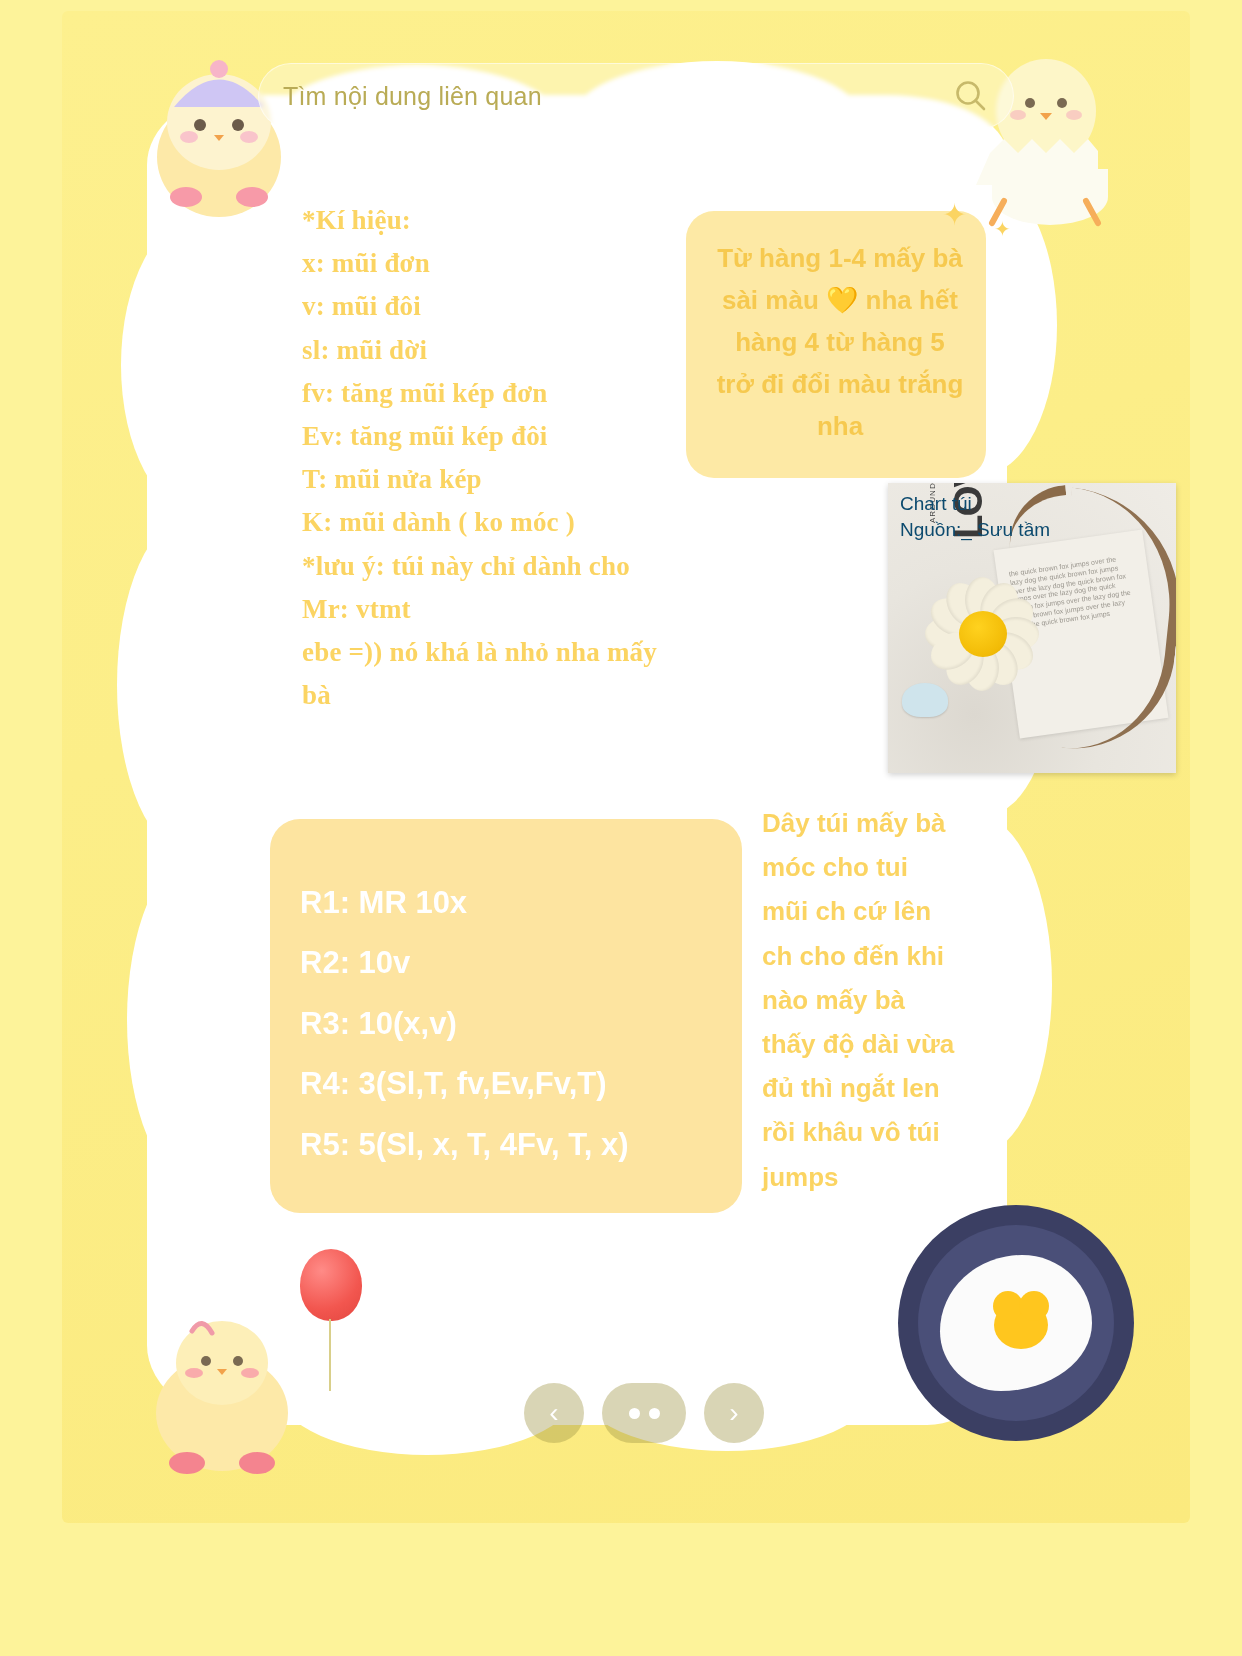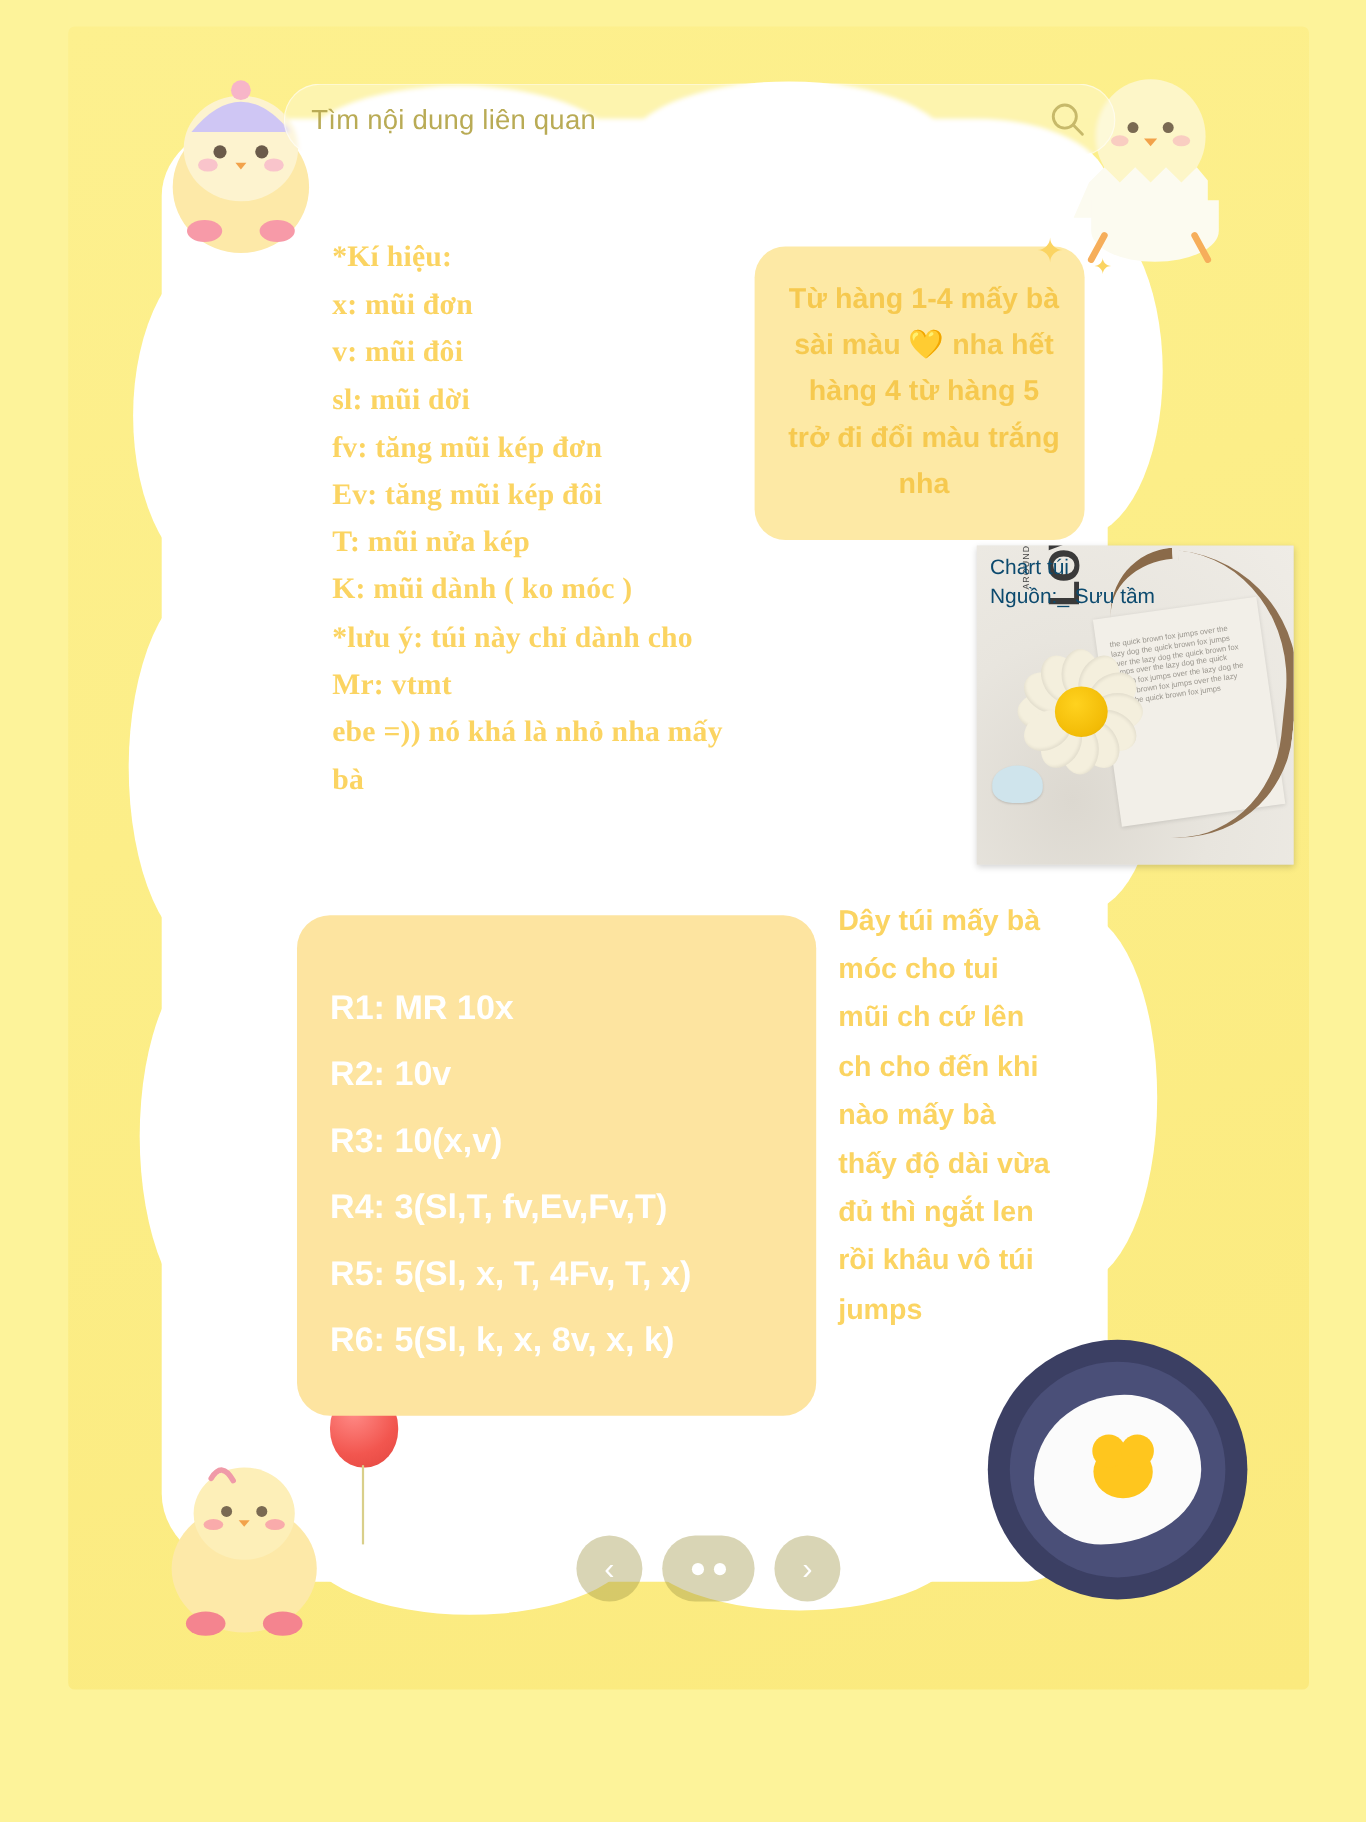--- a/index.html
+++ b/index.html
@@ -12,21 +12,21 @@
     position: relative;
     width: 1242px;
     height: 1656px;
     background: #fdf39a;
     overflow: hidden;
   }
   
   .card {
     position: absolute;
     left: 62px;
-    top: 24px;
+    top: 11px;
     width: 1128px;
     height: 1512px;
     background: linear-gradient(160deg, #fdf08e 0%, #fcee88 40%, #fbea7e 100%);
     border-radius: 6px;
     overflow: hidden;
   }
   .blob-wrap {
     position: absolute;
     left: 85px;
     top: 84px;
@@ -467,21 +467,20 @@
       </div>
     </div>
 
 
     <div class="rows-box">
       <div>R1: MR 10x</div>
       <div>R2: 10v</div>
       <div>R3: 10(x,v)</div>
       <div>R4: 3(Sl,T, fv,Ev,Fv,T)</div>
       <div>R5: 5(Sl, x, T, 4Fv, T, x)</div>
-      <div>R6: 5(Sl, k, x, 8v, x, k)</div>
     </div>
 
     <div class="day-tui">
       <div>Dây túi mấy bà</div>
       <div>móc cho tui</div>
       <div>mũi ch cứ lên</div>
       <div>ch cho đến khi</div>
       <div>nào mấy bà</div>
       <div>thấy độ dài vừa</div>
       <div>đủ thì ngắt len</div>

